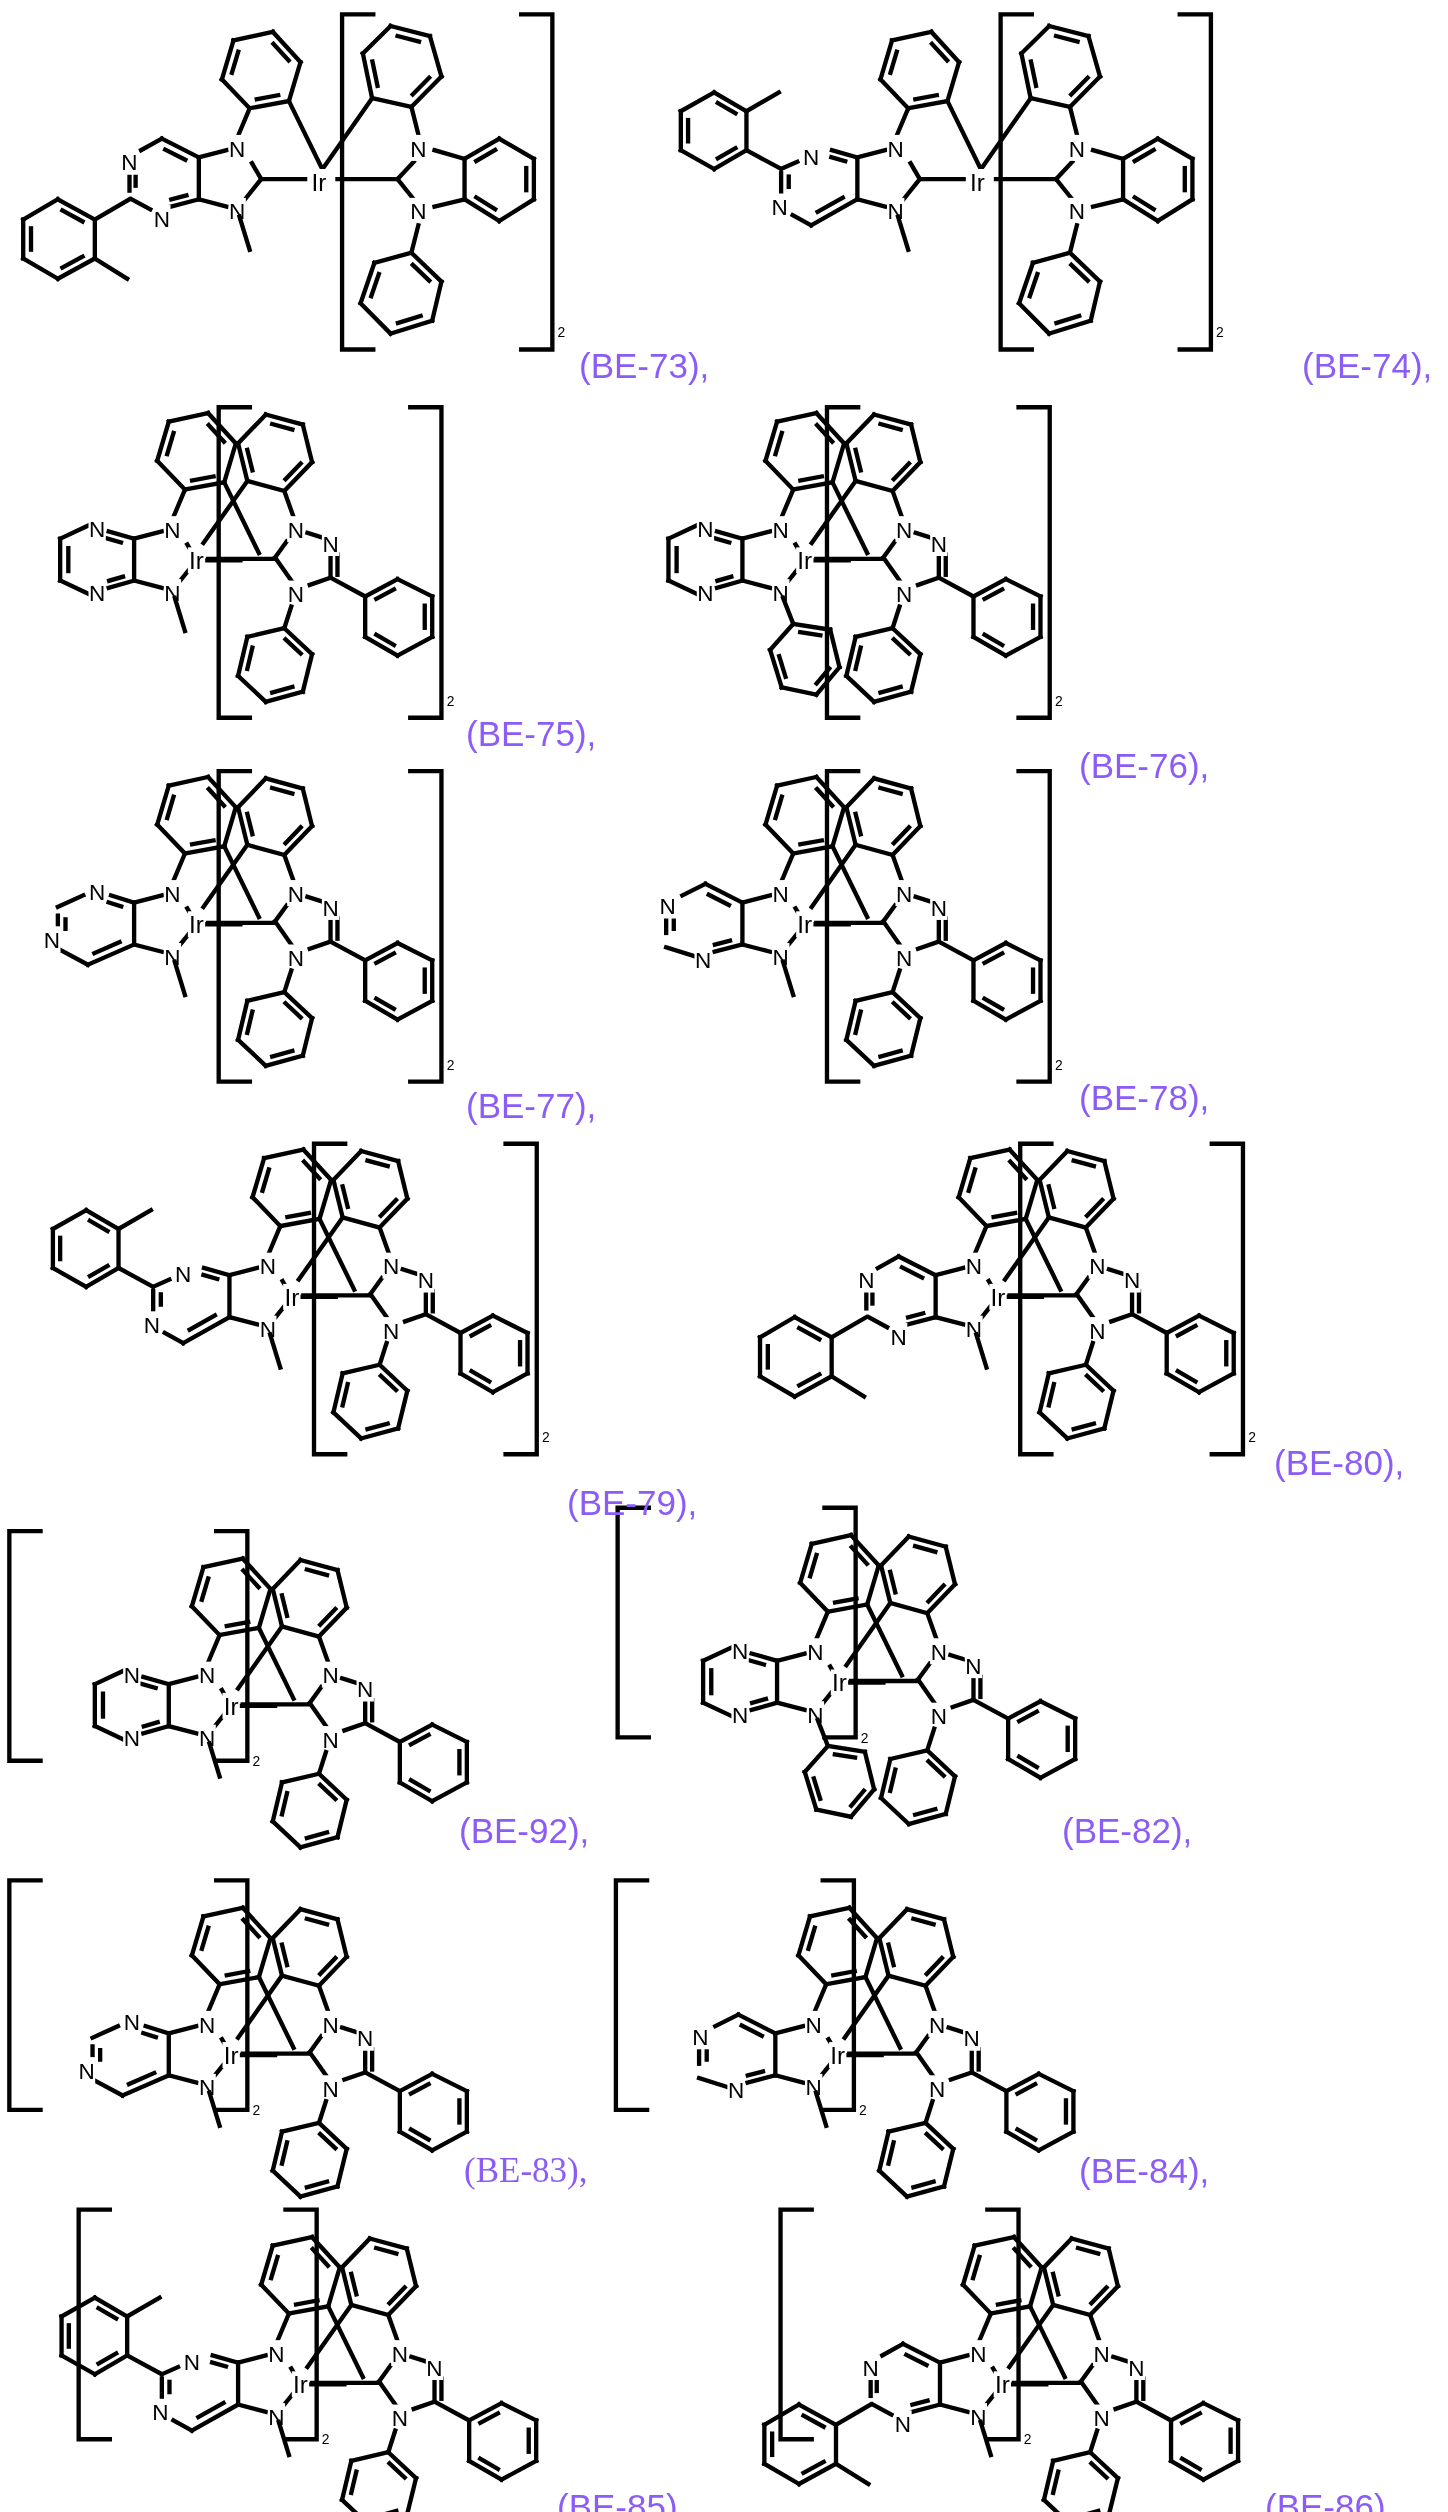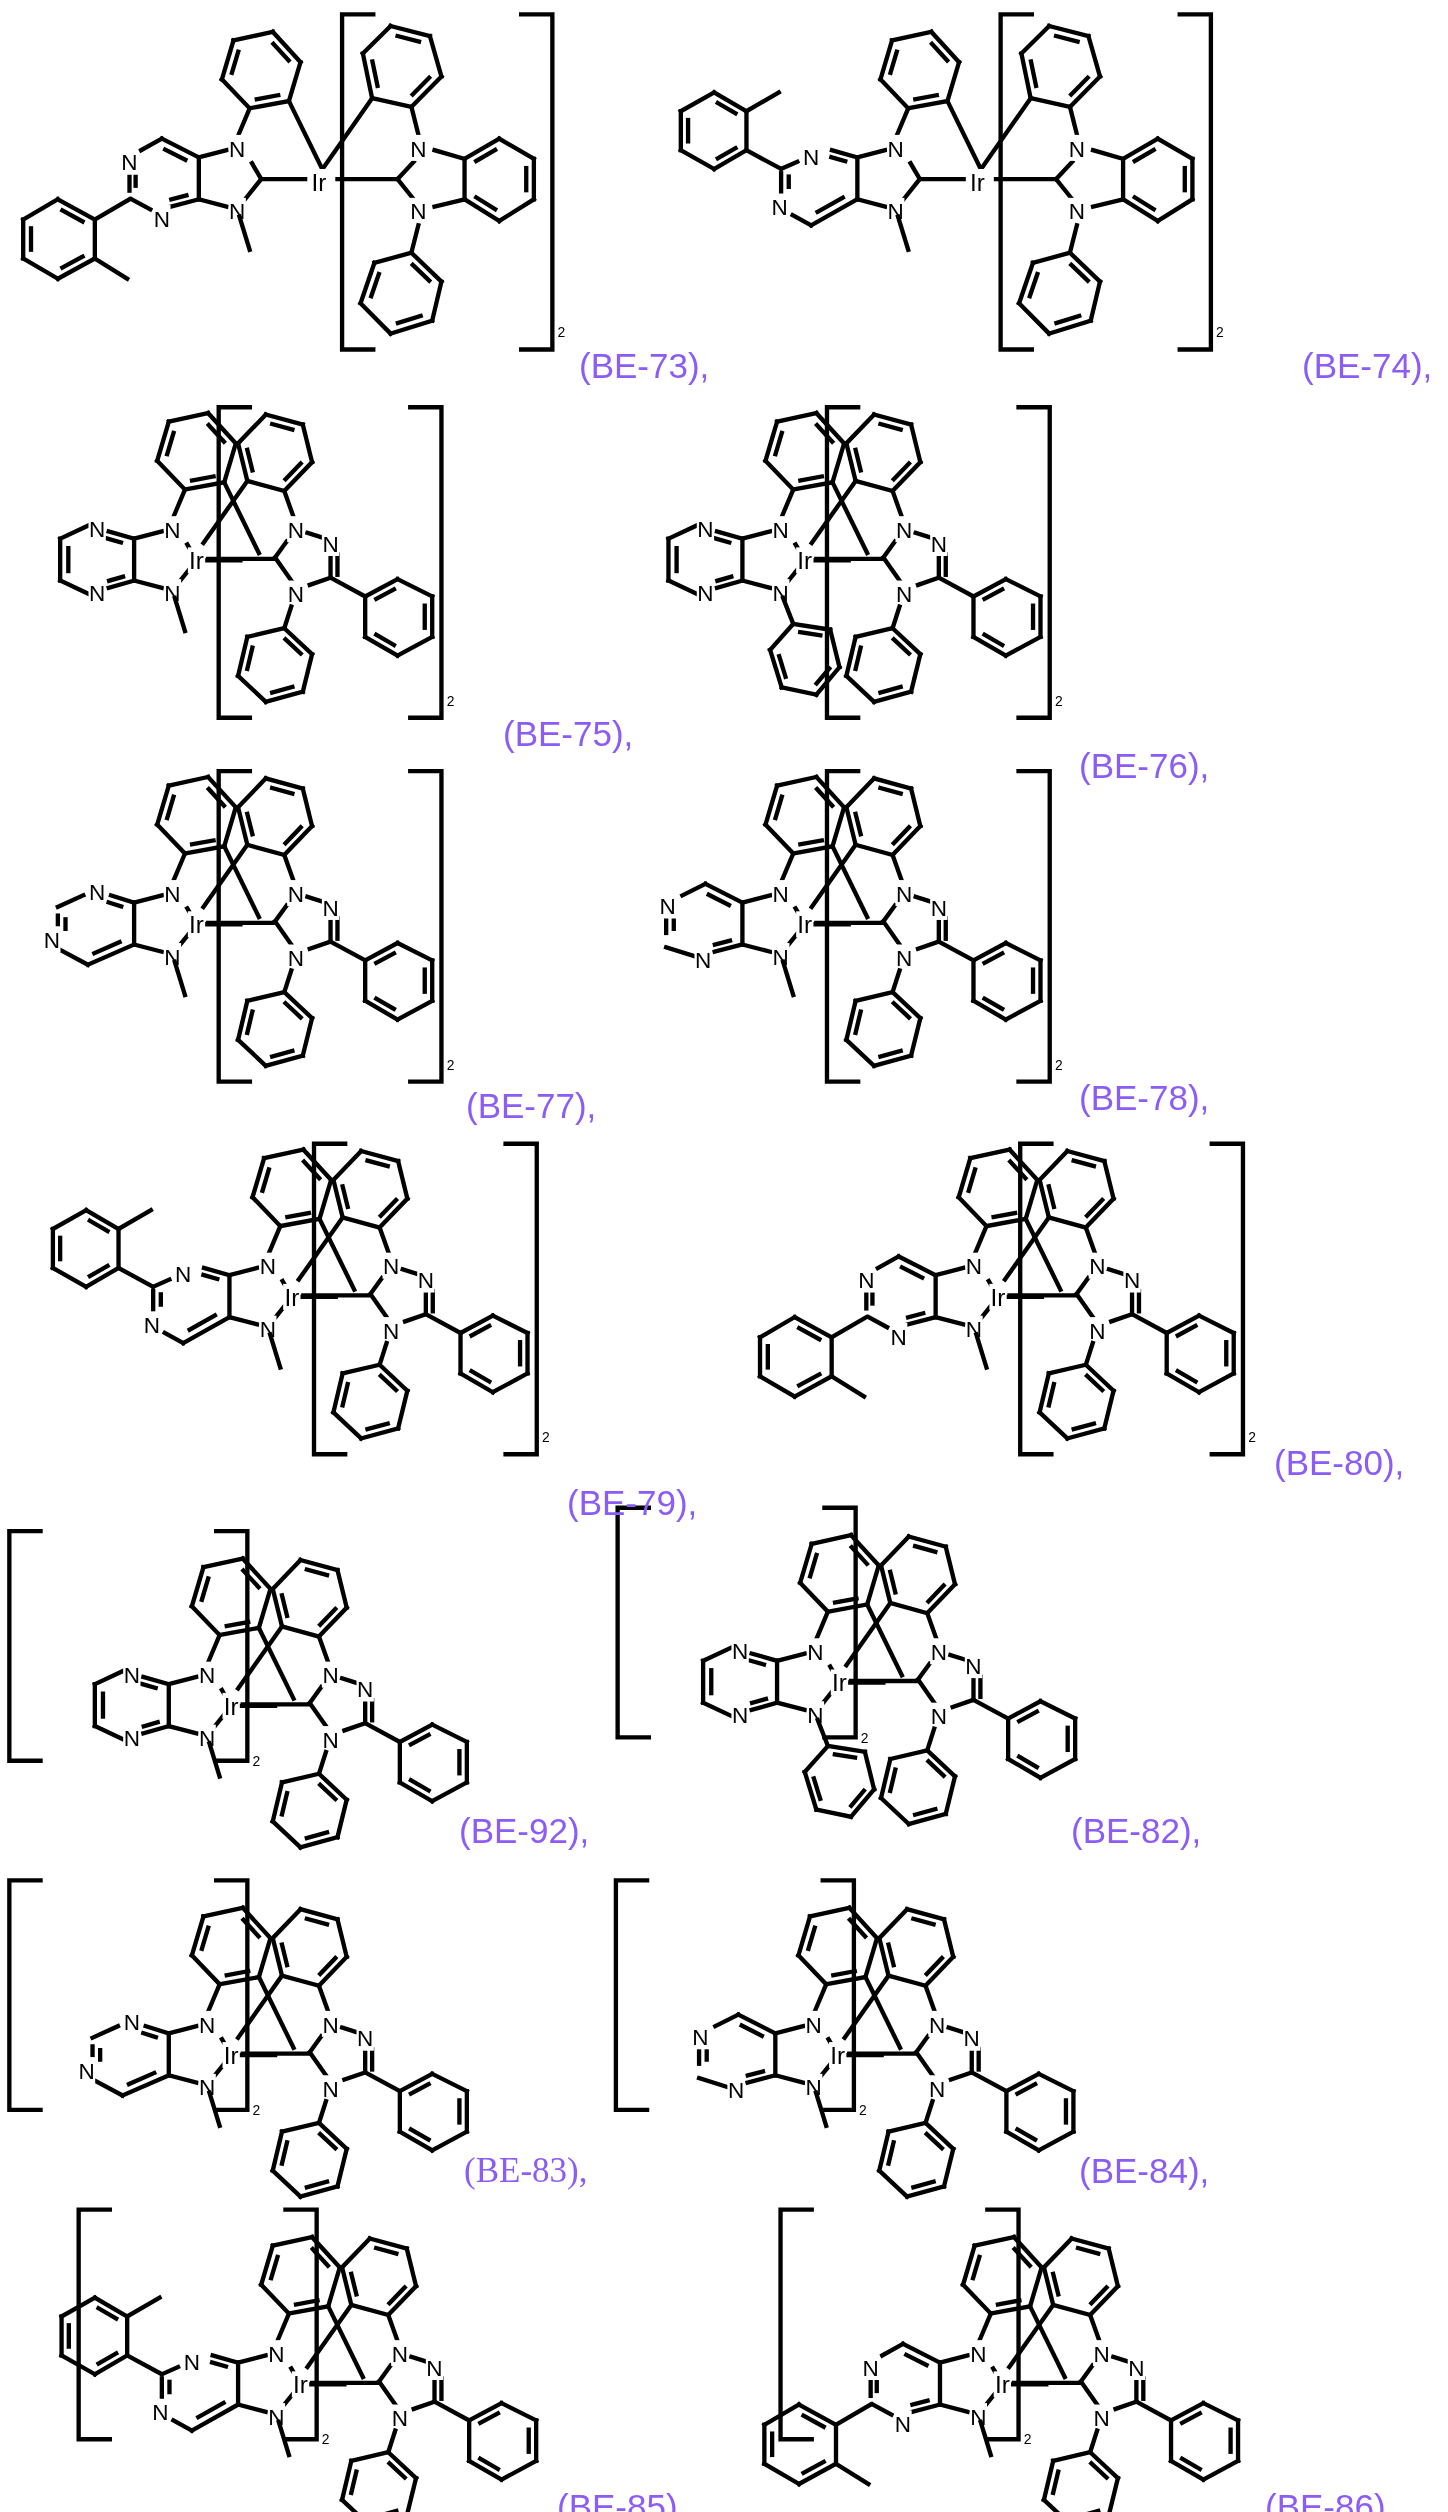--- a/index.html
+++ b/index.html
@@ -1279,25 +1279,25 @@
       <rect x="1146.6666666666667" y="2736.6666666666665" width="20" height="30" class="mask"></rect>
       <text x="1156.6666666666667" y="2761.6666666666665" text-anchor="middle" class="metal">Ir</text>
       <polyline points="936.6666666666666,2550 900.6666666666666,2550 900.6666666666666,2815 936.6666666666666,2815" class="bond" fill="none" stroke-width="6"></polyline>
       <polyline points="1139.3333333333333,2550 1175.3333333333333,2550 1175.3333333333333,2815 1139.3333333333333,2815" class="bond" fill="none" stroke-width="6"></polyline>
       <text x="1181.3333333333333" y="2821" class="sub">2</text>
     </g>
   </svg>
 
 <div class="label" style="left:579px;top:348px;">(BE-73),</div>
 <div class="label" style="left:1302px;top:348px;">(BE-74),</div>
-<div class="label" style="left:466px;top:716px;margin-left:37px;">(BE-75),</div>
+<div class="label" style="left:466px;top:716px;">(BE-75),</div>
 <div class="label" style="left:1079px;top:716px;margin-top:32px;">(BE-76),</div>
 <div class="label" style="left:466px;top:1080px;margin-top:8px;">(BE-77),</div>
 <div class="label" style="left:1079px;top:1080px;">(BE-78),</div>
 <div class="label" style="left:567px;top:1445px;margin-top:40px;">(BE-79),</div>
 <div class="label" style="left:1274px;top:1445px;">(BE-80),</div>
 <div class="label" style="left:459px;top:1813px;">(BE-92),</div>
-<div class="label" style="left:1062px;top:1813px;margin-left:9px;">(BE-82),</div>
+<div class="label" style="left:1062px;top:1813px;">(BE-82),</div>
 <div class="label" style="left:464px;top:2153px;font-family:Liberation Serif, serif;">(BE-83),</div>
 <div class="label" style="left:1079px;top:2153px;">(BE-84),</div>
 <div class="label" style="left:557px;top:2489px;">(BE-85)</div>
 <div class="label" style="left:1265px;top:2489px;">(BE-86)</div>
 
 
 </body></html>

